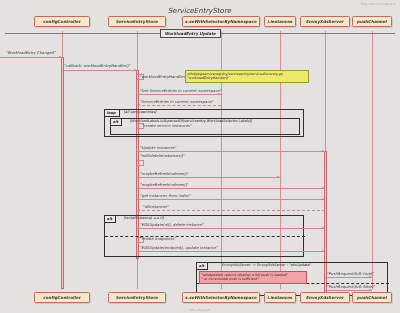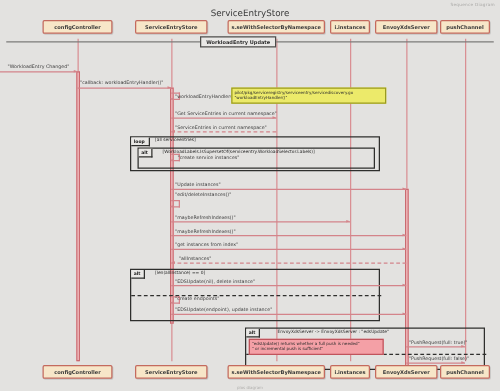--- a/index.html
+++ b/index.html
@@ -3,21 +3,21 @@
 <meta charset="utf-8">
 <style>
   html,body{margin:0;padding:0;}
   body{
     width:400px;height:313px;
     background:#e3e2e0;
     font-family:"DejaVu Sans", sans-serif;
     overflow:hidden;
     position:relative;
   }
-  #canvas{position:absolute;inset:0;}
+  #canvas{position:absolute;inset:0;font-style:italic;}
   .abs{position:absolute;}
 
   .watermark{
     right:4px;top:2px;font-size:3.4px;color:#a9a8a6;letter-spacing:.2px;
   }
   .diagram-title{
     left:0;right:0;top:7px;text-align:center;
     font-size:7px;color:#3b3b3b;
   }
   .footer-note{

